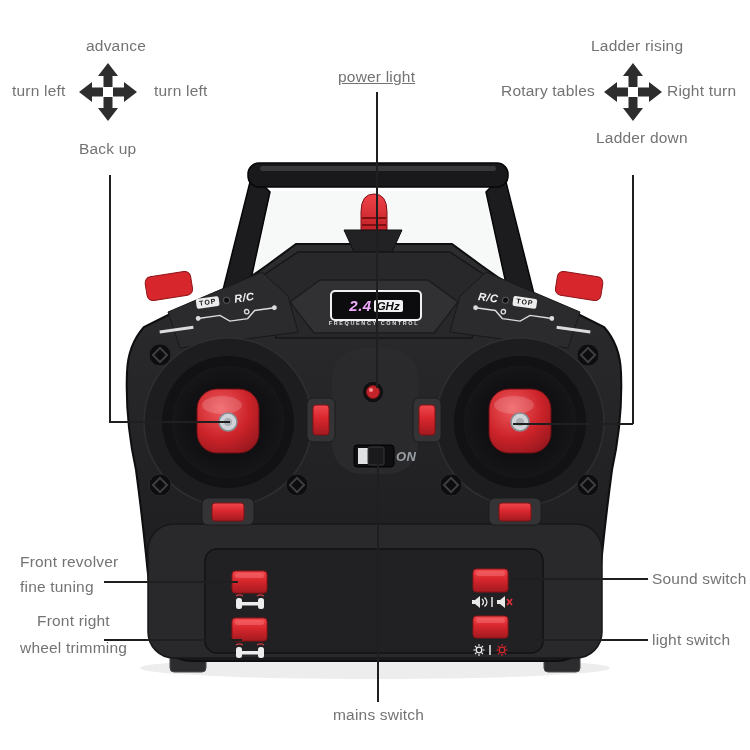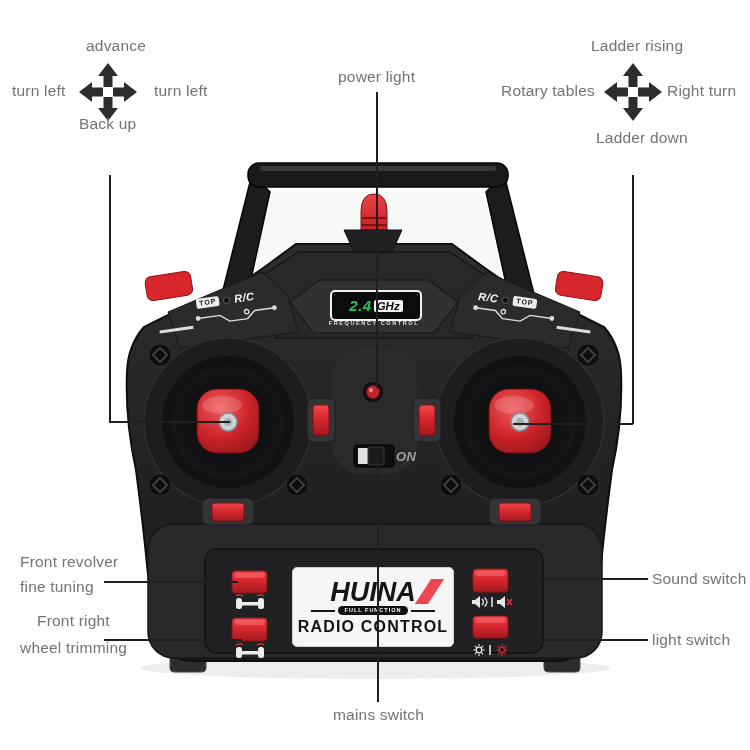--- a/index.html
+++ b/index.html
@@ -4,21 +4,21 @@
 <style>
   html,body{margin:0;padding:0;background:#fff;}
   #canvas{position:relative;width:750px;height:750px;background:#ffffff;overflow:hidden;
           font-family:"Liberation Sans",sans-serif;color:#1d1d1d;}
   .lab{position:absolute;font-size:15.5px;line-height:18px;color:#737373;white-space:nowrap;letter-spacing:.2px;}
   .ln{position:absolute;background:#1f1f1f;}
   .svgwrap{position:absolute;left:0;top:0;}
   
   .freq-plate{position:absolute;left:330px;top:290px;width:88px;height:27px;background:#0c0c0e;
     border:2px solid #f1f1f1;border-radius:5px;display:flex;align-items:center;justify-content:center;gap:2px;}
-  .freq-val{color:#22c55e;font-weight:bold;font-style:italic;font-size:15px;letter-spacing:.5px;}
+  .freq-val{color:#f0abfc;font-weight:bold;font-style:italic;font-size:15px;letter-spacing:.5px;}
   .freq-unit{background:#f1f1f1;color:#0b0b0b;font-weight:bold;font-style:italic;font-size:11.5px;
     padding:0 3px;border-radius:2px;}
   .freq-sub{position:absolute;left:318px;top:320px;width:112px;text-align:center;color:#dedede;
     font-size:5.5px;letter-spacing:1.6px;font-weight:bold;}
   
   .deck{position:absolute;display:flex;align-items:center;gap:4px;}
   .deck-chip{background:#ededed;color:#111;font-size:7px;font-weight:bold;letter-spacing:1px;
     padding:1px 3px;border-radius:2px;line-height:8px;}
   .deck-dot{width:5px;height:5px;border-radius:50%;background:#0d0d0f;border:1px solid #5a5a5c;}
   .deck-code{color:#f2f2f2;font-weight:bold;font-style:italic;font-size:11px;letter-spacing:.5px;}
@@ -291,32 +291,20 @@
     <span class="deck-code">R/C</span>
   </div>
   <div class="deck" style="left:478px;top:294px;transform:rotate(8deg);">
     <span class="deck-code">R/C</span>
     <span class="deck-dot"></span>
     <span class="deck-chip">TOP</span>
   </div>
 
   <div class="on-label">ON</div>
 
-  <div class="plate">
-    <div class="brand-row">
-      <span class="brand">HUINA</span>
-      <span class="brand-slash"></span>
-    </div>
-    <div class="badge-row">
-      <span class="badge-line"></span>
-      <span class="badge-pill">FULL FUNCTION</span>
-      <span class="badge-line"></span>
-    </div>
-    <div class="product">RADIO CONTROL</div>
-  </div>
 
   <svg class="svgwrap" style="left:77px;top:61px;" width="62" height="62" viewBox="0 0 62 62">
     <g fill="#2d2d2d">
       <path d="M31,2 L41,15 H35.5 V26 H26.5 V15 H21 Z"></path>
       <path d="M31,60 L41,47 H35.5 V36 H26.5 V47 H21 Z"></path>
       <path d="M2,31 L15,21 V26.5 H26 V35.5 H15 V41 Z"></path>
       <path d="M60,31 L47,21 V26.5 H36 V35.5 H47 V41 Z"></path>
     </g>
   </svg>
   <svg class="svgwrap" style="left:602px;top:61px;" width="62" height="62" viewBox="0 0 62 62">
@@ -324,28 +312,28 @@
       <path d="M31,2 L41,15 H35.5 V26 H26.5 V15 H21 Z"></path>
       <path d="M31,60 L41,47 H35.5 V36 H26.5 V47 H21 Z"></path>
       <path d="M2,31 L15,21 V26.5 H26 V35.5 H15 V41 Z"></path>
       <path d="M60,31 L47,21 V26.5 H36 V35.5 H47 V41 Z"></path>
     </g>
   </svg>
 
   <div class="lab" style="left:86px;top:37px;">advance</div>
   <div class="lab" style="left:12px;top:82px;">turn left</div>
   <div class="lab" style="left:154px;top:82px;">turn left</div>
-  <div class="lab" style="left:79px;top:115px;">Back up</div>
+  <div class="lab" style="left:79px;top:140px;">Back up</div>
 
   <div class="lab" style="left:591px;top:37px;">Ladder rising</div>
   <div class="lab" style="left:501px;top:82px;">Rotary tables</div>
   <div class="lab" style="left:667px;top:82px;">Right turn</div>
   <div class="lab" style="left:596px;top:129px;">Ladder down</div>
 
-  <div class="lab" style="left:338px;top:68px;">power light</div>
+  <div class="lab" style="left:338px;top:68px;text-decoration:underline;">power light</div>
 
   <div class="lab" style="left:20px;top:553px;">Front revolver</div>
   <div class="lab" style="left:20px;top:578px;">fine tuning</div>
   <div class="lab" style="left:17px;top:612px;margin-left:20px;">Front right</div>
   <div class="lab" style="left:20px;top:639px;text-align:right;">wheel trimming</div>
 
   <div class="lab" style="left:652px;top:570px;text-align:right;">Sound switch</div>
   <div class="lab" style="left:652px;top:631px;">light switch</div>
   <div class="lab" style="left:333px;top:706px;">mains switch</div>
 

